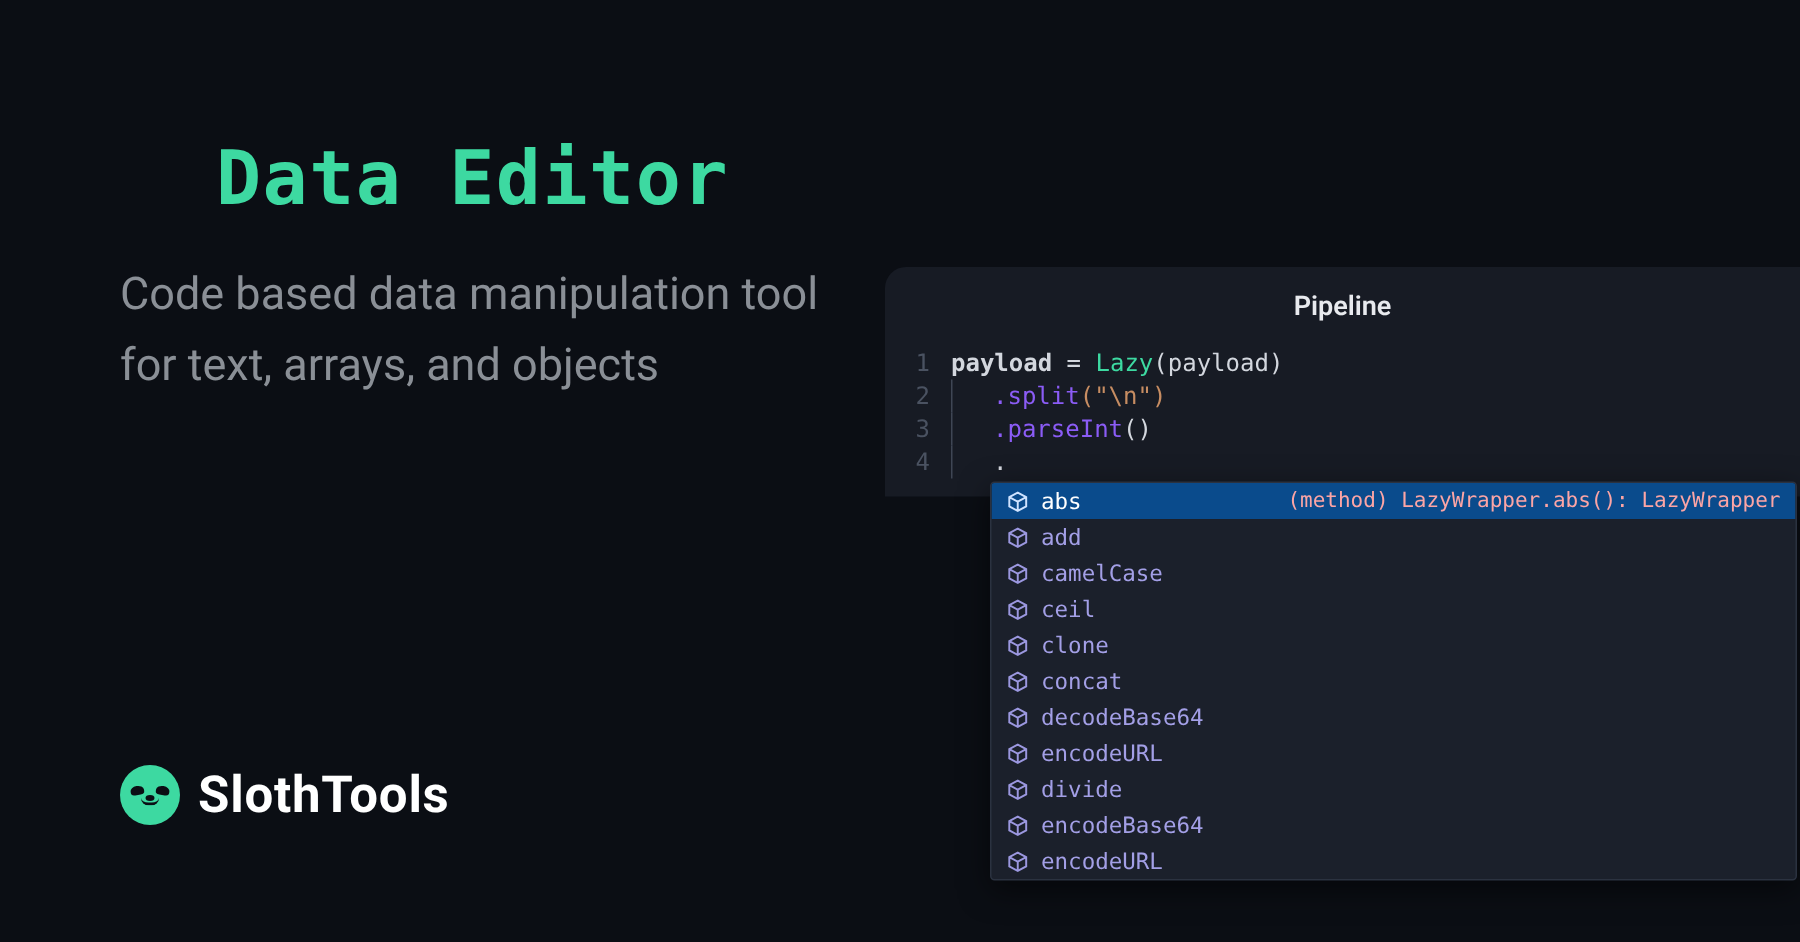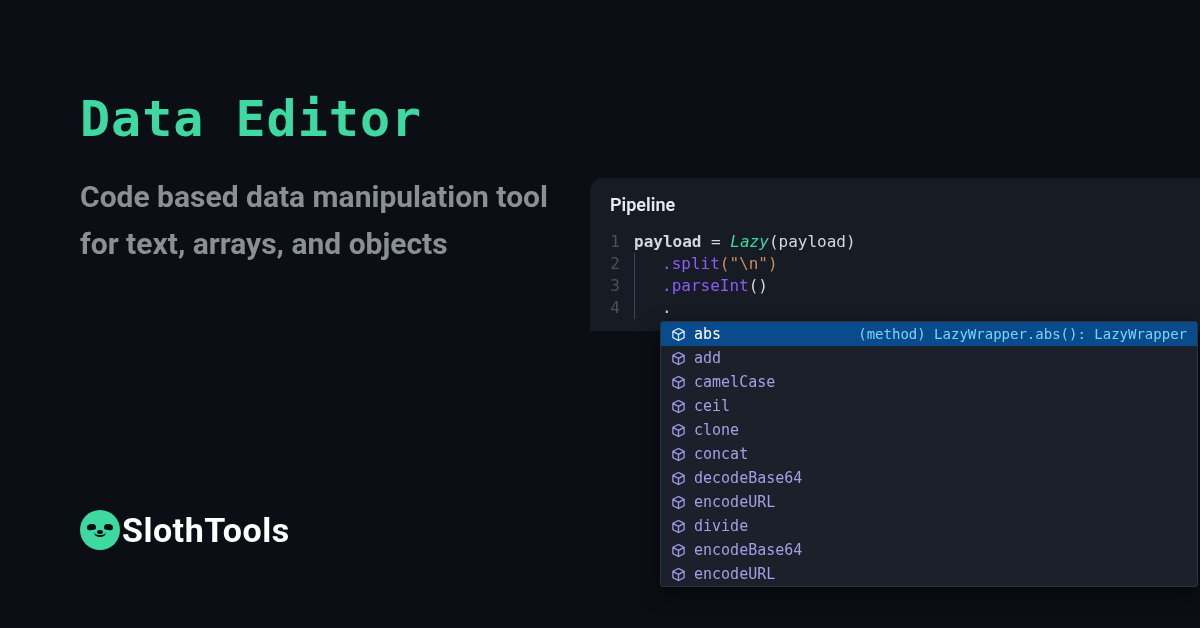--- a/index.html
+++ b/index.html
@@ -14,35 +14,36 @@
     left: 80px;
     top: 90px;
     width: 470px;
   }
   .title {
     color: #3dd9a1;
     font-size: 50px;
     font-weight: 700;
     font-family: "Consolas", "Monaco", "Menlo", monospace;
     letter-spacing: 1px;
+    text-align: center;
   }
   .subtitle {
     margin-top: 26px;
     color: #8a8f96;
     font-size: 30px;
     line-height: 1.55;
-    font-weight: 700;
+    font-weight: 400;
   }
   .brand {
     position: absolute;
     left: 80px;
     bottom: 78px;
     display: flex;
     align-items: flex-start;
-    gap: 2px;
+    gap: 12px;
   }
   .brand-name {
     color: #ffffff;
     font-size: 34px;
     font-weight: 700;
     letter-spacing: 0.5px;
   }
   .sloth-icon {
     width: 40px;
     height: 40px;
@@ -98,20 +99,21 @@
     color: #cfd3db;
     font-family: "Menlo", "Consolas", monospace;
     font-size: 16px;
   }
   .editor-title {
     padding: 0 20px 10px 20px;
     color: #e8eaee;
     font-family: -apple-system, BlinkMacSystemFont, "Segoe UI", Roboto, sans-serif;
     font-size: 18px;
     font-weight: 600;
+    text-align: center;
   }
   .code-area {
     position: relative;
     padding: 6px 0 12px 0;
   }
   .code-line {
     display: flex;
     line-height: 22px;
     height: 22px;
   }
@@ -121,21 +123,21 @@
     padding-right: 14px;
     color: #4a5261;
     user-select: none;
   }
   .code {
     white-space: pre;
     color: #d3d7de;
   }
   .tok-var { color: #d3d7de; font-weight: bold; }
   .tok-op  { color: #d3d7de; }
-  .tok-cls { color: #3dd9a1; font-style: italic; }
+  .tok-cls { color: #3dd9a1; }
   .tok-fn  { color: #8b5cf6; }
   .tok-str { color: #c78d62; }
   .indent-guide {
     display: inline-block;
     width: 1px;
     background: #3f4654;
     height: 22px;
     vertical-align: top;
     margin-right: 27px;
   }
@@ -166,21 +168,21 @@
     color: #ffffff;
   }
   .ac-item.selected .cube { stroke: #cfe3ff; }
   .ac-label { flex: 0 0 auto; }
   .ac-hint {
     position: absolute;
     right: 10px;
     color: #9da6b8;
     font-size: 14px;
   }
-  .ac-item.selected .ac-hint { color: #7dd3fc; }
+  .ac-item.selected .ac-hint { color: #fca5a5; }
   .cube {
     flex: 0 0 auto;
     width: 15px;
     height: 15px;
     stroke: #9b97df;
     fill: none;
     stroke-width: 1.4;
   }
 </style>
 </head>

